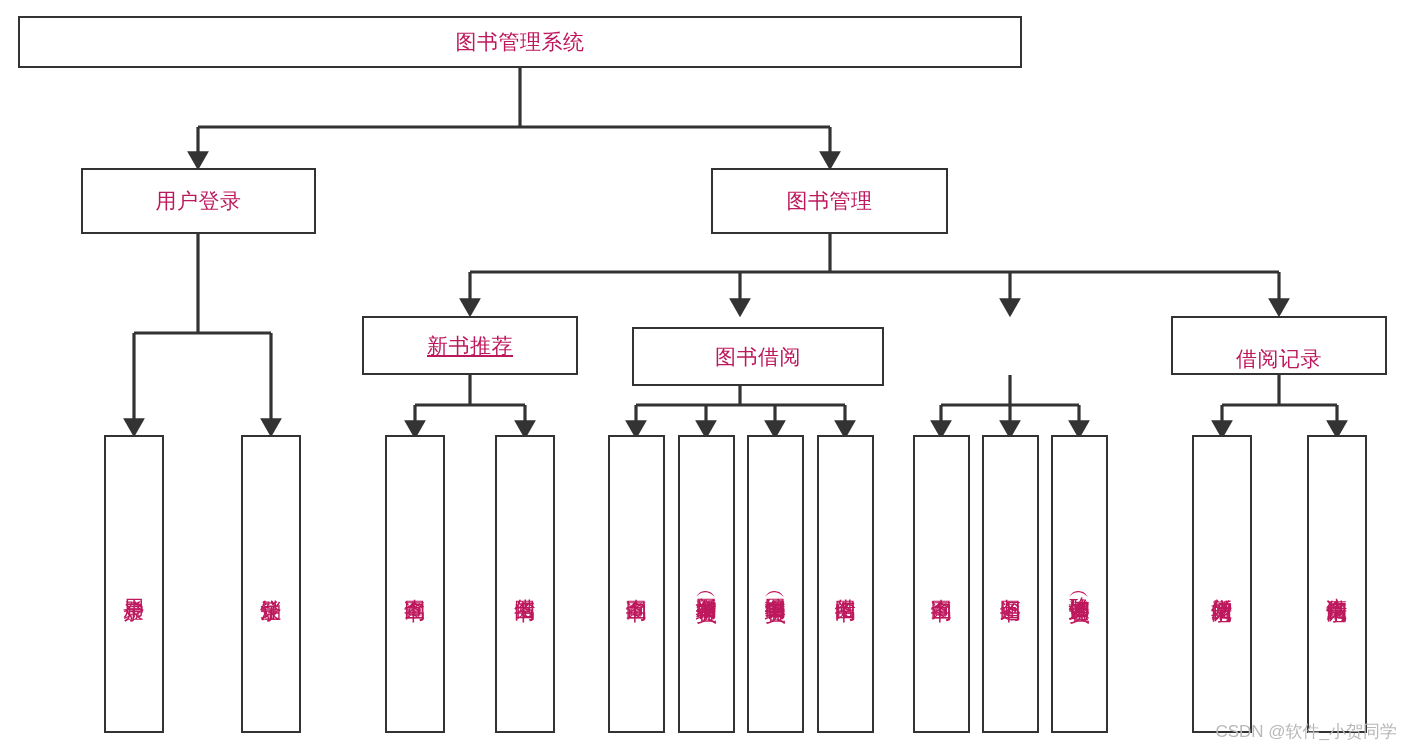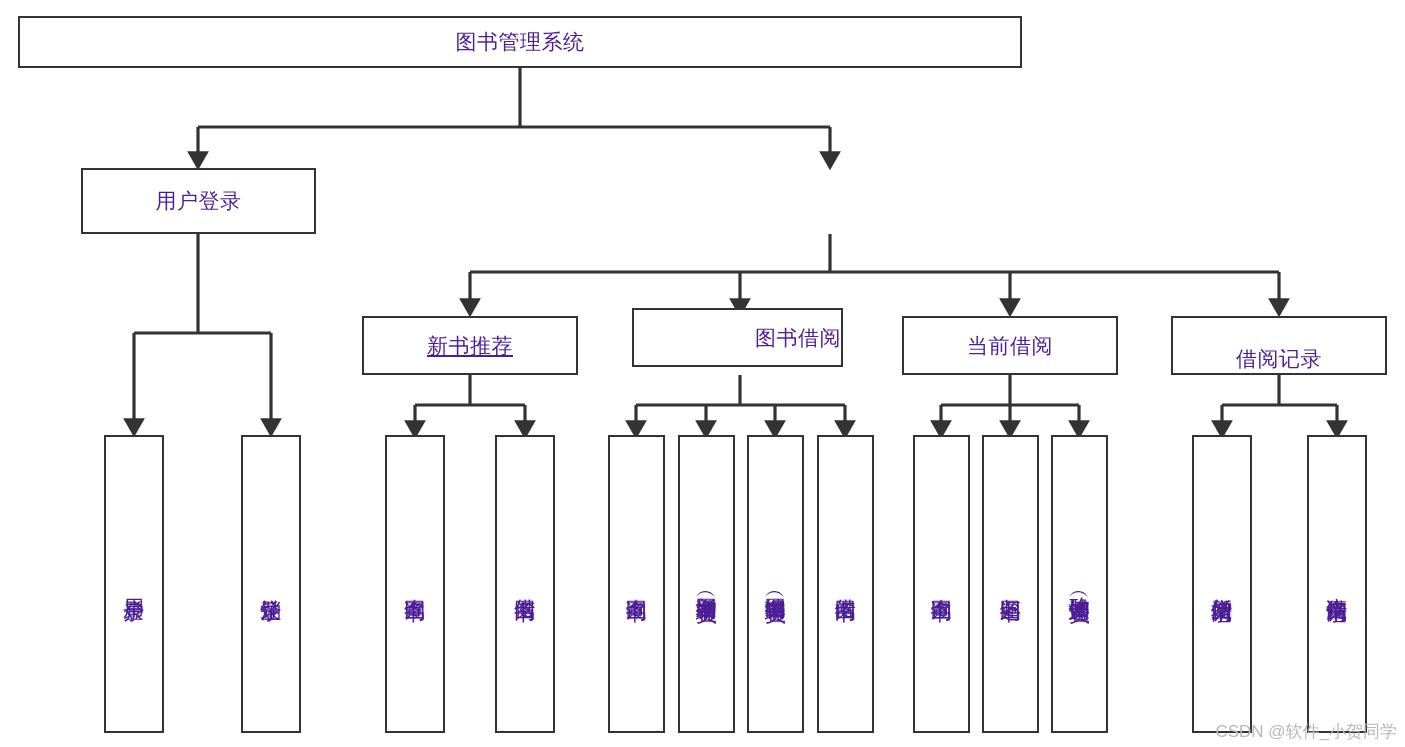--- a/index.html
+++ b/index.html
@@ -25,21 +25,21 @@
     height: 747px;
   }
   .node {
     position: absolute;
     box-sizing: border-box;
     border: 2px solid #333333;
     background: #ffffff;
     display: flex;
     align-items: center;
     justify-content: center;
-    color: #4c1d95;
+    color: #be185d;
   }
   .node.horiz {
     font-size: 21px;
     letter-spacing: 0.5px;
   }
   .node.vert {
     writing-mode: vertical-rl;
     text-orientation: upright;
     font-size: 21px;
     line-height: 1.12;
@@ -137,32 +137,32 @@
   </svg>
 
   <div class="node horiz" style="left:18px; top:16px; width:1004px; height:52px;">
     <span class="label">图书管理系统</span>
   </div>
 
   <div class="node horiz" style="left:81px; top:168px; width:235px; height:66px;">
     <span class="label">用户登录</span>
   </div>
 
+  <div class="node horiz" style="left:711px; top:168px; width:237px; height:66px;">
+    <span class="label">图书管理</span>
+  </div>
 
   <div class="node horiz" style="left:362px; top:316px; width:216px; height:59px;text-decoration:underline;">
     <span class="label">新书推荐</span>
   </div>
 
-  <div class="node horiz" style="left:632px; top:308px; width:211px; height:59px;justify-content:flex-end;">
+  <div class="node horiz" style="left:632px; top:327px; width:252px; height:59px;">
     <span class="label">图书借阅</span>
   </div>
 
-  <div class="node horiz" style="left:902px; top:316px; width:216px; height:59px;">
-    <span class="label">当前借阅</span>
-  </div>
 
   <div class="node horiz" style="left:1171px; top:316px; width:216px; height:59px;align-items:flex-end;">
     <span class="label">借阅记录</span>
   </div>
 
   <div class="node vert" style="left:104px; top:435px; width:60px; height:298px;">
     <span class="label">用户登录</span>
   </div>
   <div class="node vert" style="left:241px; top:435px; width:60px; height:298px;">
     <span class="label">注销登录</span>

